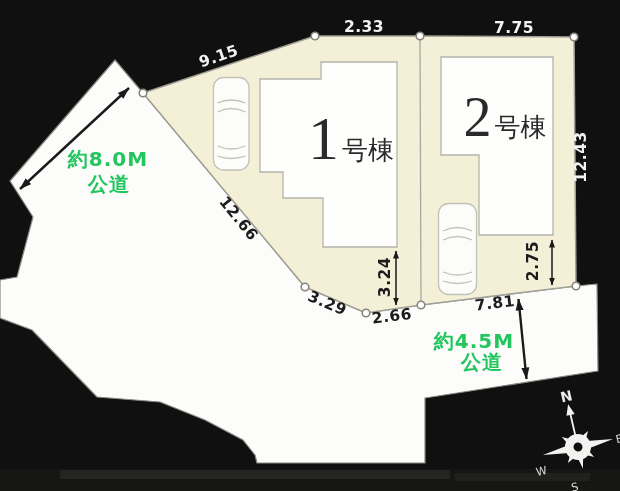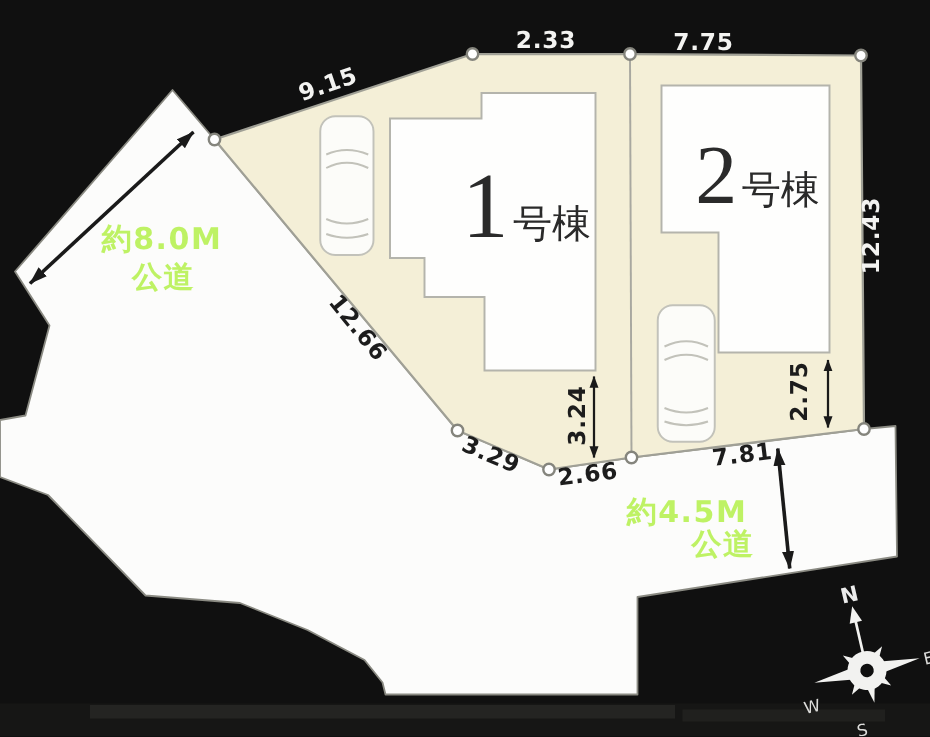--- a/index.html
+++ b/index.html
@@ -2,21 +2,21 @@
 <html><head>
 <meta charset="utf-8">
 <style>
   html,body{margin:0;padding:0;background:#101010;}
   #stage{position:relative;width:620px;height:491px;overflow:hidden;background:#101010;
          font-family:"DejaVu Sans","Liberation Sans",sans-serif;}
   #plan-svg{position:absolute;left:0;top:0;}
   .lbl{position:absolute;white-space:nowrap;font-weight:600;font-size:15.5px;color:#1c1c1c;
        letter-spacing:.5px;line-height:1;}
   .lbl.white{color:#f3f3f1;}
-  .road-lbl{position:absolute;white-space:nowrap;font-weight:700;font-size:20px;color:#bef264;
+  .road-lbl{position:absolute;white-space:nowrap;font-weight:700;font-size:20px;color:#22c55e;
             letter-spacing:1px;line-height:1;font-family:"DejaVu Sans","Liberation Sans",sans-serif;}
   .bldg-lbl{position:absolute;display:flex;align-items:baseline;color:#2a2a2a;
             font-family:"Liberation Serif","DejaVu Serif",serif;line-height:1;}
   .bldg-lbl .num1{font-size:62px;}
   .bldg-lbl .num2{font-size:56px;}
   .bldg-lbl .suf{font-size:26px;margin-left:3px;font-weight:500;}
 </style>
 </head>
 <body>
 
@@ -93,32 +93,32 @@
       <polygon points="0,-44 -4.2,-33 4.2,-33"></polygon>
       <text x="0" y="-47" text-anchor="middle" font-size="14" font-weight="bold" fill="#ececec">N</text>
       <text x="42" y="5" text-anchor="middle" font-size="11" fill="#dcdcda">E</text>
       <text x="-12" y="42" text-anchor="middle" font-size="11" fill="#dcdcda">S</text>
       <text x="-41" y="19" text-anchor="middle" font-size="11" fill="#dcdcda">W</text>
     </g>
   </svg>
 
   <div class="lbl white" style="left:219px;top:57px;transform:translate(-50%,-50%) rotate(-19deg);">9.15</div>
   <div class="lbl white" style="left:364px;top:28px;transform:translate(-50%,-50%);">2.33</div>
-  <div class="lbl white" style="left:469px;top:29px;transform:translate(-50%,-50%);">7.75</div>
+  <div class="lbl white" style="left:514px;top:29px;transform:translate(-50%,-50%);">7.75</div>
   <div class="lbl white" style="left:582px;top:157px;transform:translate(-50%,-50%) rotate(-90deg);">12.43</div>
   <div class="lbl" style="left:238px;top:219px;transform:translate(-50%,-50%) rotate(51deg);">12.66</div>
   <div class="lbl" style="left:327px;top:304px;transform:translate(-50%,-50%) rotate(23deg);">3.29</div>
   <div class="lbl" style="left:392px;top:317px;transform:translate(-50%,-50%) rotate(-7deg);">2.66</div>
   <div class="lbl" style="left:495px;top:304px;transform:translate(-50%,-50%) rotate(-7deg);">7.81</div>
   <div class="lbl" style="left:386px;top:277px;transform:translate(-50%,-50%) rotate(-90deg);">3.24</div>
   <div class="lbl" style="left:534px;top:261px;transform:translate(-50%,-50%) rotate(-90deg);">2.75</div>
 
   <div class="road-lbl" style="left:108px;top:159px;transform:translate(-50%,-50%);">約8.0M</div>
   <div class="road-lbl" style="left:109px;top:184px;transform:translate(-50%,-50%);">公道</div>
-  <div class="road-lbl" style="left:458px;top:341px;transform:translate(-50%,-50%);">約4.5M</div>
+  <div class="road-lbl" style="left:474px;top:341px;transform:translate(-50%,-50%);">約4.5M</div>
   <div class="road-lbl" style="left:482px;top:362px;transform:translate(-50%,-50%);">公道</div>
 
   <div class="bldg-lbl" style="left:351px;top:107px;transform:translateX(-50%);">
     <span class="num1">1</span>
     <span class="suf">号棟</span>
   </div>
   <div class="bldg-lbl" style="left:505px;top:89px;transform:translateX(-50%);">
     <span class="num2">2</span>
     <span class="suf">号棟</span>
   </div>

